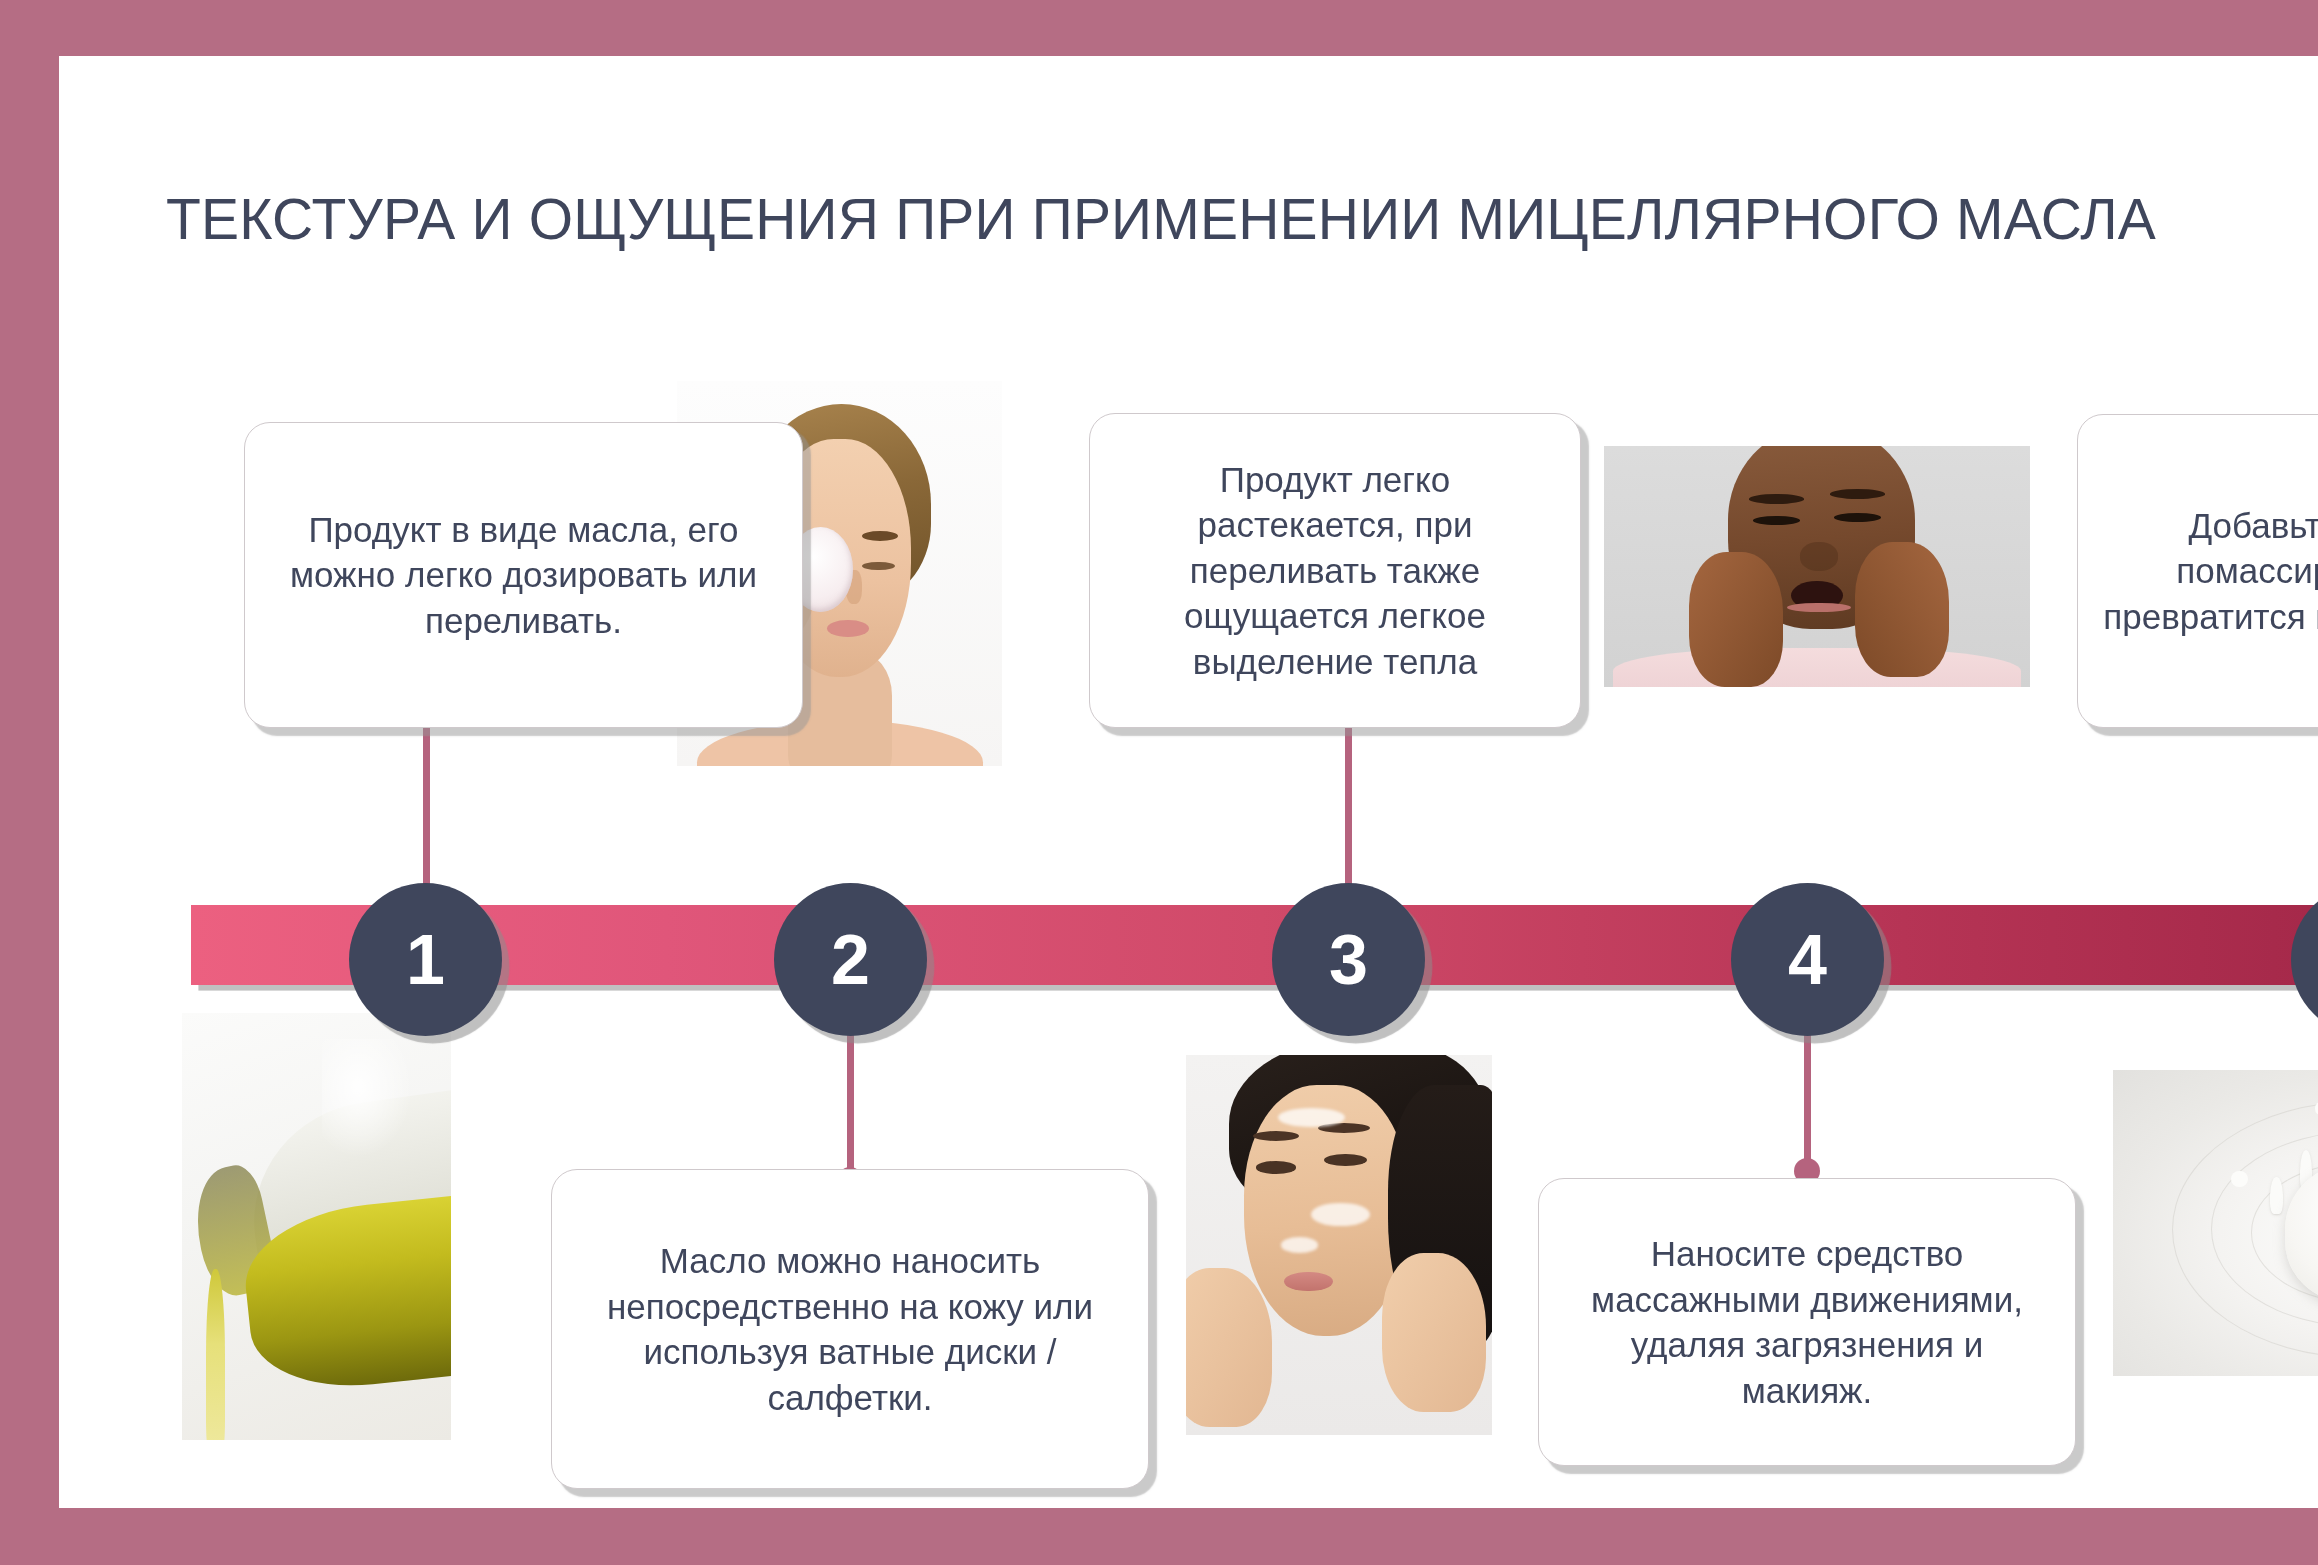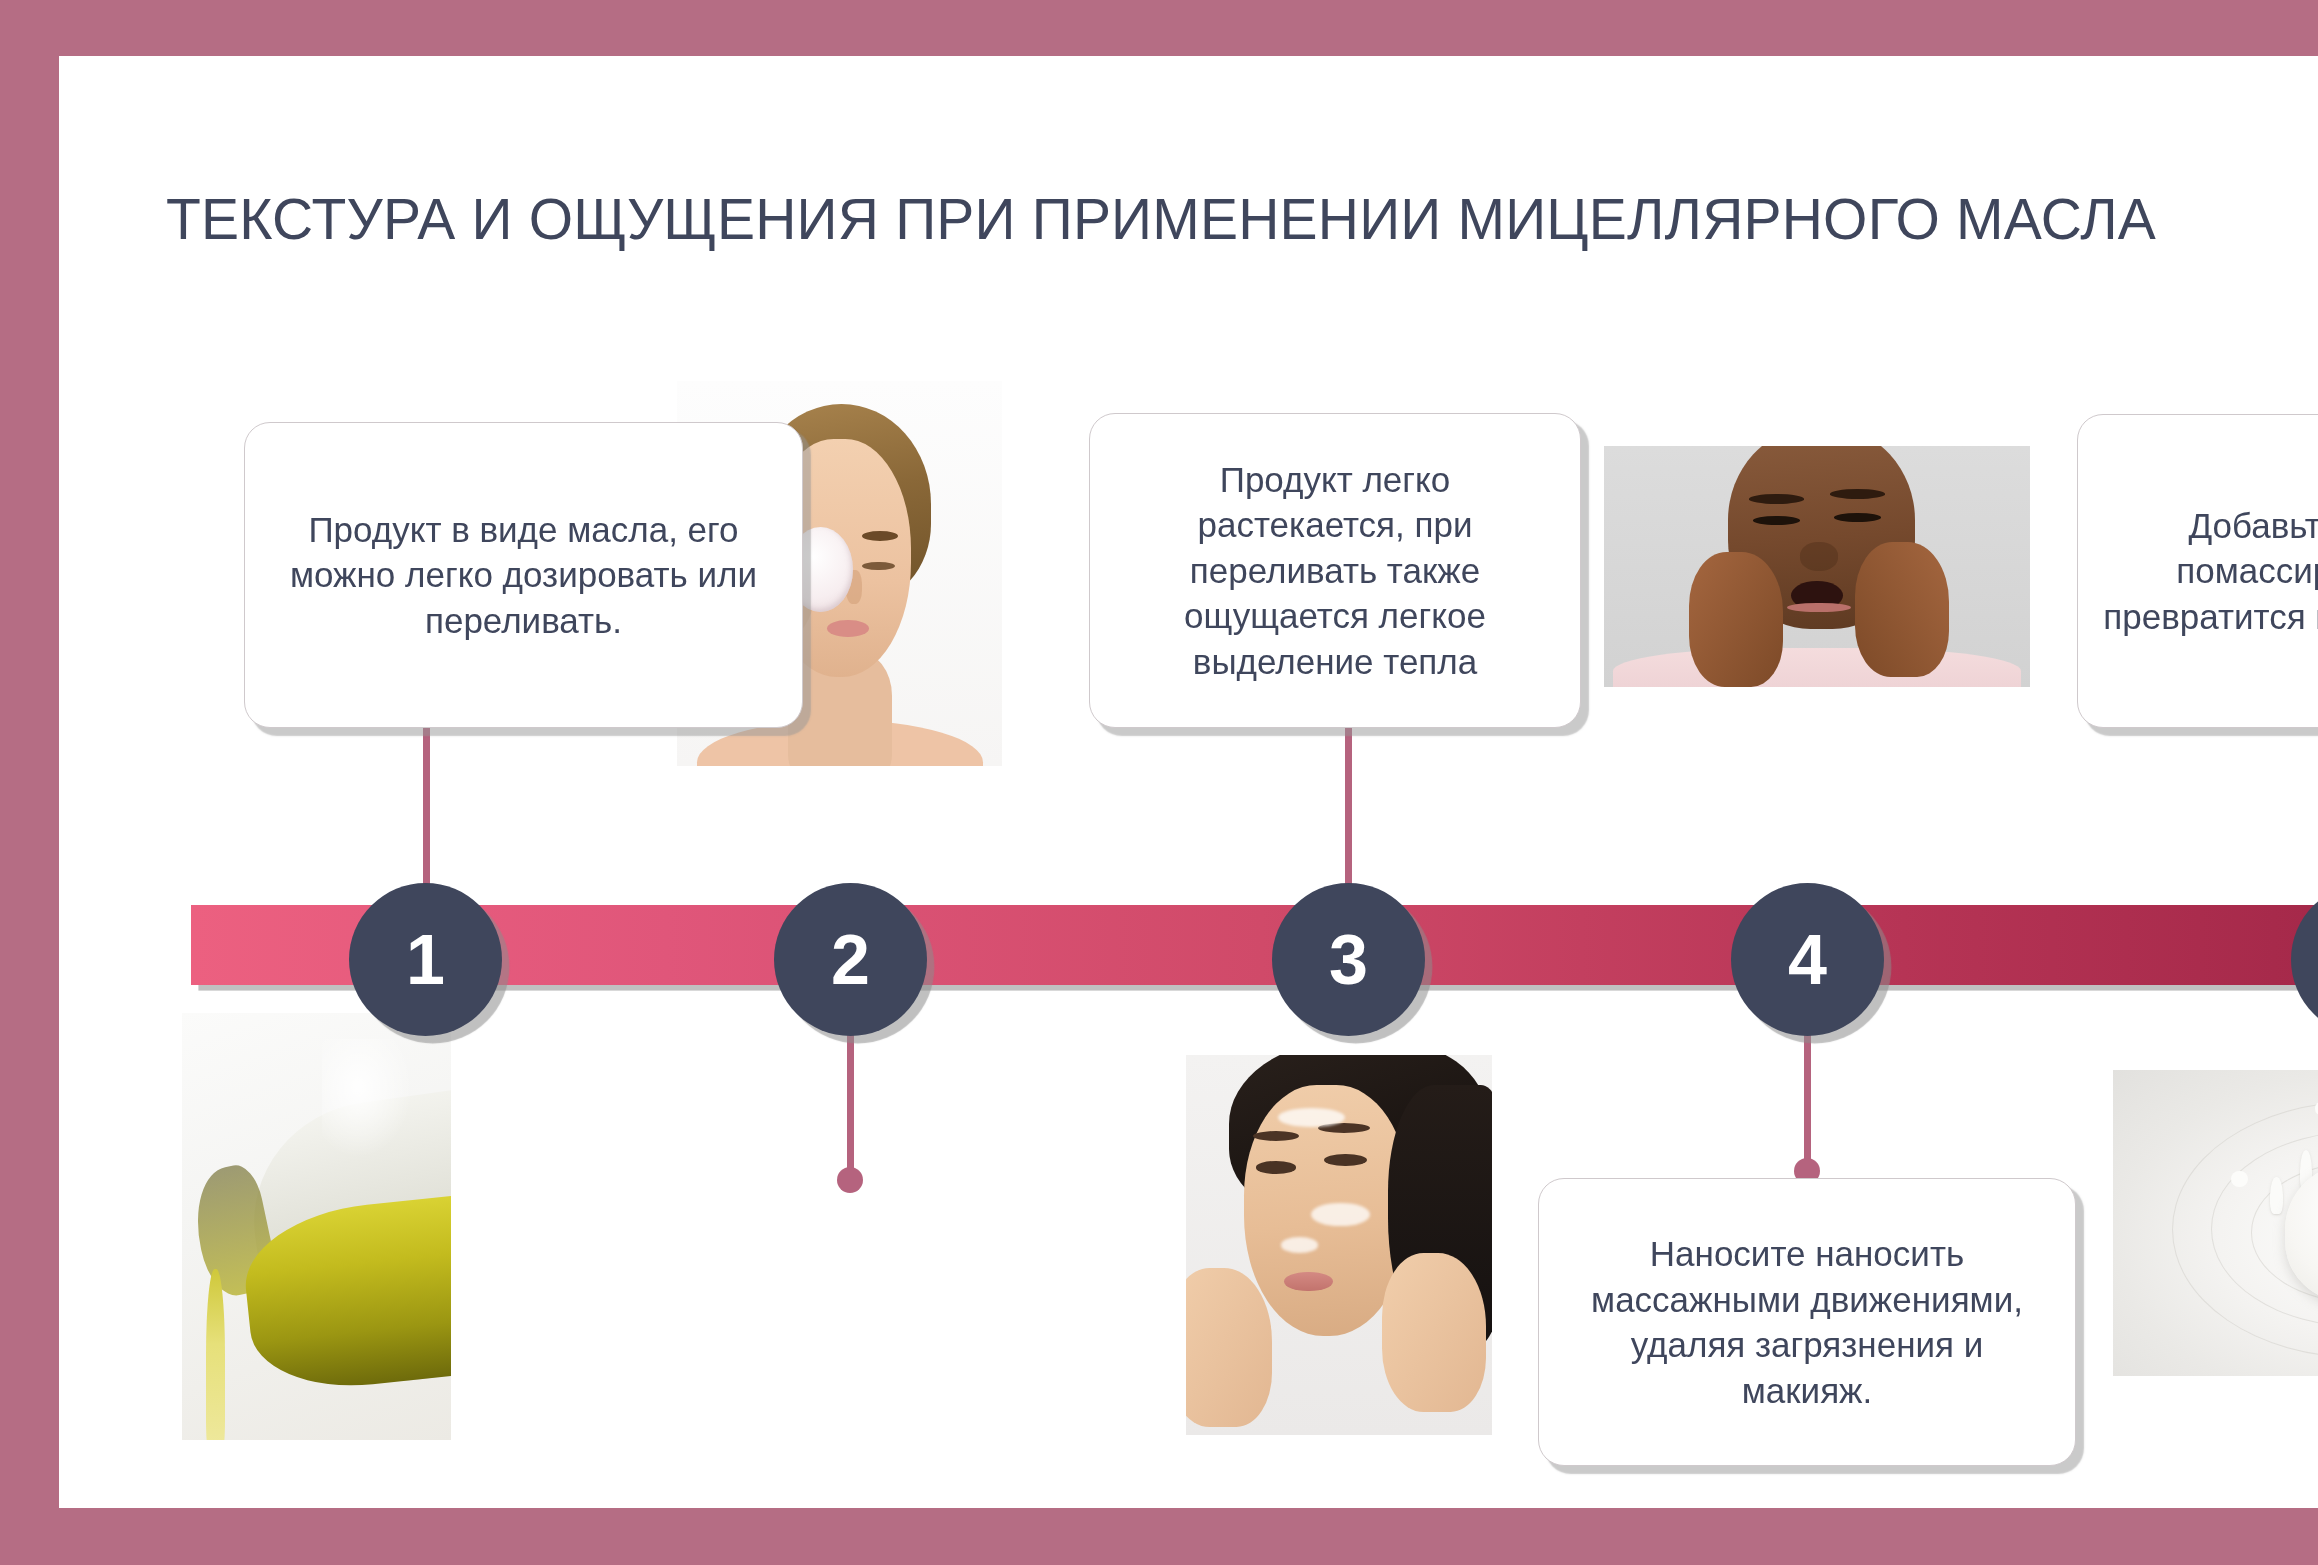--- a/index.html
+++ b/index.html
@@ -412,27 +412,30 @@
       <span>4</span>
     </div>
     <div class="step-circle" style="left:2232px; top:827px;">
       
     </div>
 
     <div class="callout" style="left:185px; top:366px; width:559px; height:306px;">
       <p>Продукт в виде масла, его можно легко дозировать или переливать.</p>
     </div>
 
+    <div class="callout" style="left:492px; top:1113px; width:598px; height:320px;">
+      <p>Масло можно наносить непосредственно на кожу или используя ватные диски / салфетки.</p>
+    </div>
 
     <div class="callout" style="left:1030px; top:357px; width:492px; height:315px;">
       <p>Продукт легко растекается, при переливать также ощущается легкое выделение тепла</p>
     </div>
 
     <div class="callout" style="left:1479px; top:1122px; width:538px; height:288px;">
-      <p>Наносите наносить массажными движениями,  удаляя загрязнения и макияж.</p>
+      <p>Наносите средство массажными движениями,  удаляя загрязнения и макияж.</p>
     </div>
 
     <div class="callout" style="left:2018px; top:358px; width:593px; height:314px;">
       <p>Добавьте теплую воду, помассируйте, средство превратится в молочко и смойте.</p>
     </div>
 
   </div>
 </div>
 
 

